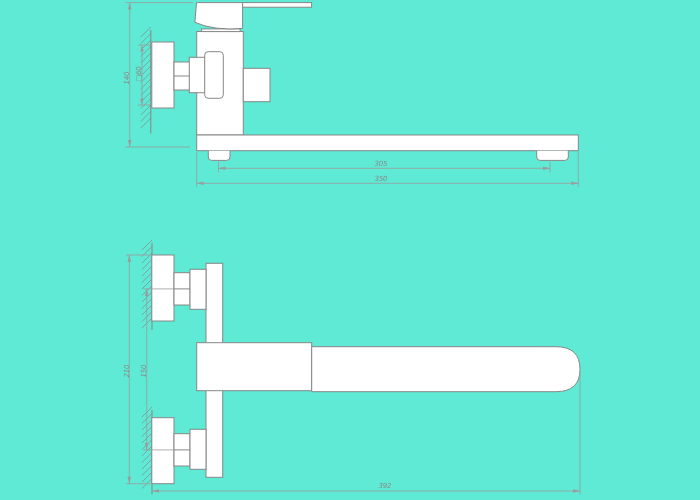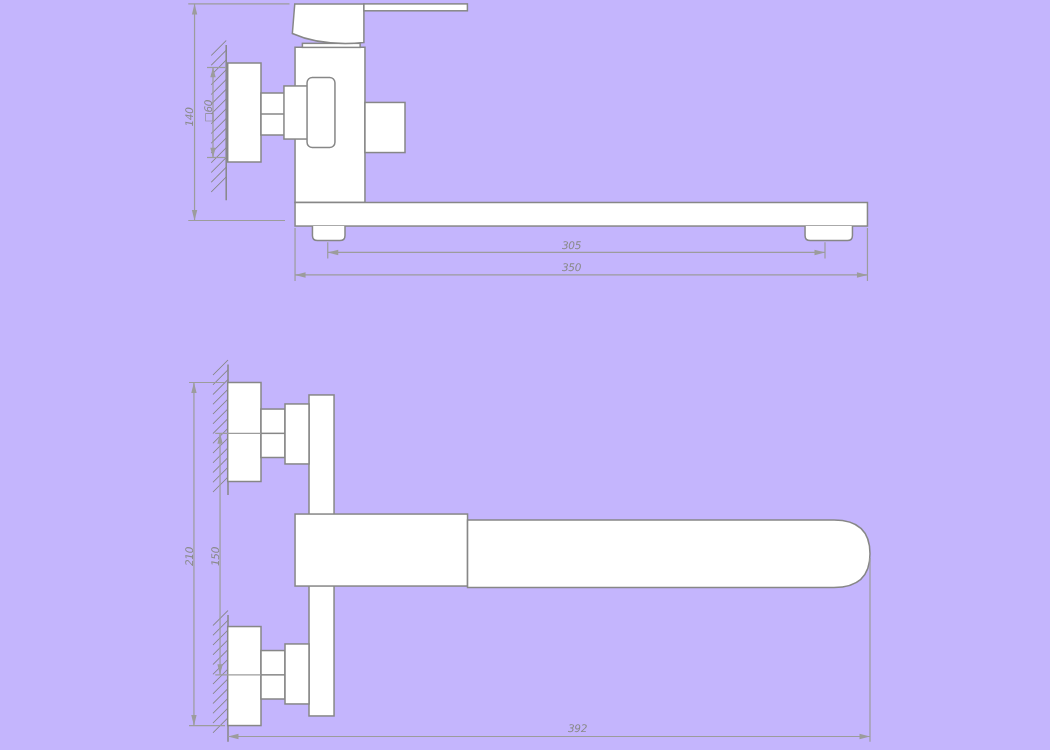--- a/index.html
+++ b/index.html
@@ -1,16 +1,16 @@
 <!DOCTYPE html>
 <html style="--outline: #878787; --dimension: #9c9c9c; --dimtext: #8a8a8a;"><head>
 <meta charset="utf-8">
 <style>
   html,body{margin:0;padding:0;background:#fff;}
-  .page{width:700px;height:500px;background:#c4b5fd;position:relative;overflow:hidden;}
+  .page{width:700px;height:500px;background:#5eead4;position:relative;overflow:hidden;}
   svg{display:block;}
   .part{fill:#ffffff;stroke:var(--outline,#878787);stroke-width:1;stroke-linejoin:miter;}
   .pline{fill:none;stroke:var(--outline,#878787);stroke-width:1;}
   .hatch{fill:none;stroke:var(--outline,#9a9a9a);stroke-width:.7;}
   .dim{fill:none;stroke:var(--dimension,#9c9c9c);stroke-width:.8;}
   .arrow{fill:var(--dimension,#9c9c9c);stroke:none;}
   .dimtxt{fill:var(--dimtext,#8a8a8a);font:italic 7px "DejaVu Sans",sans-serif;letter-spacing:-.2px;}
 </style>
 </head>
 <body style="background: rgb(255, 255, 255);">

